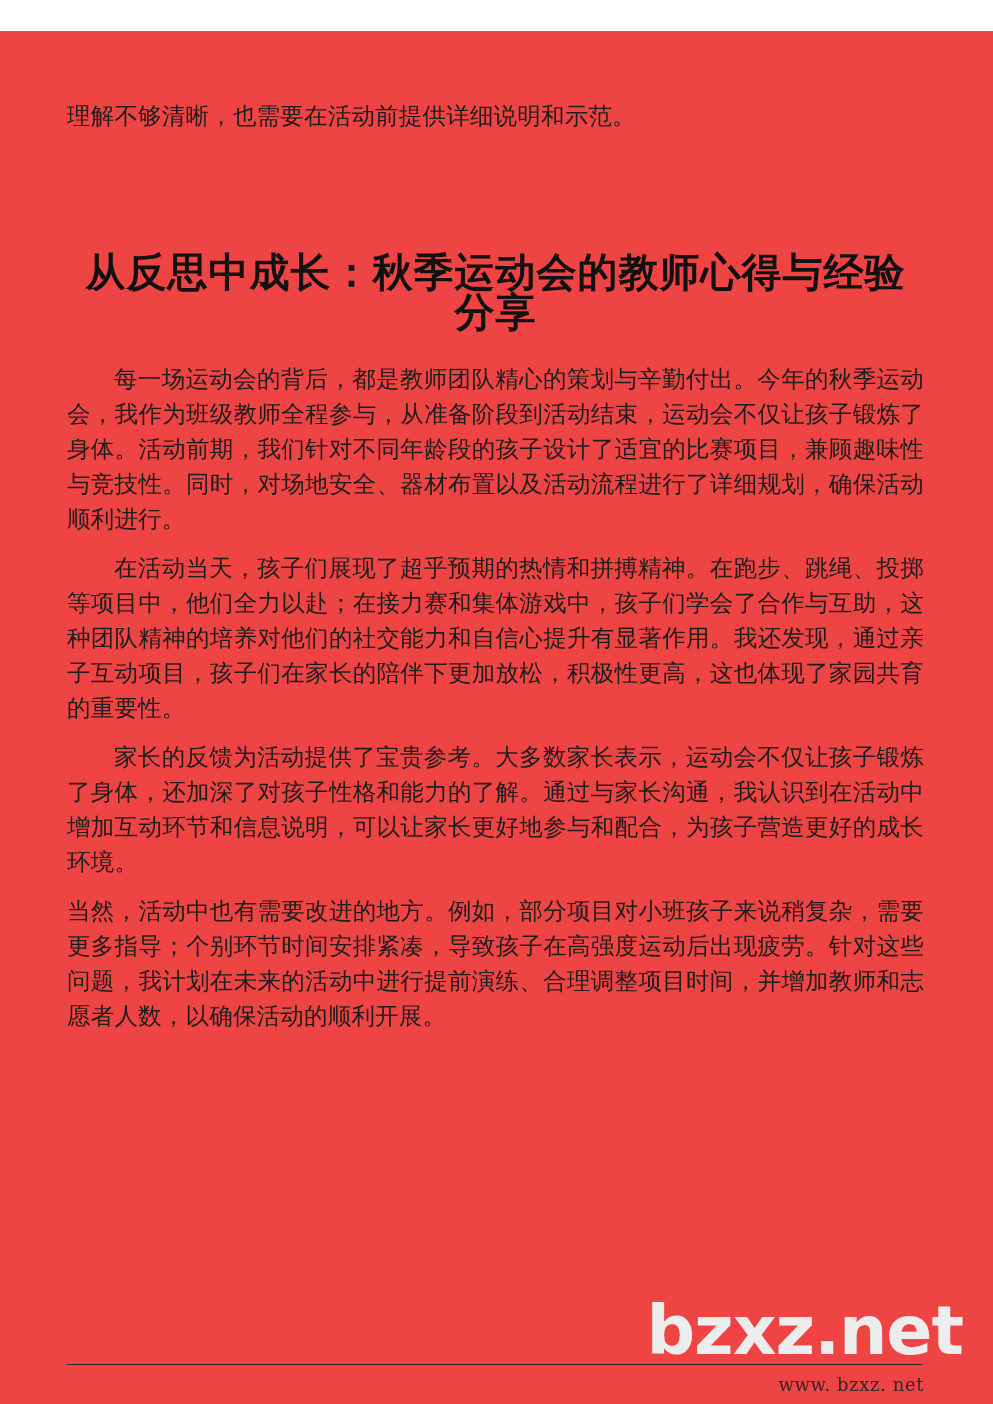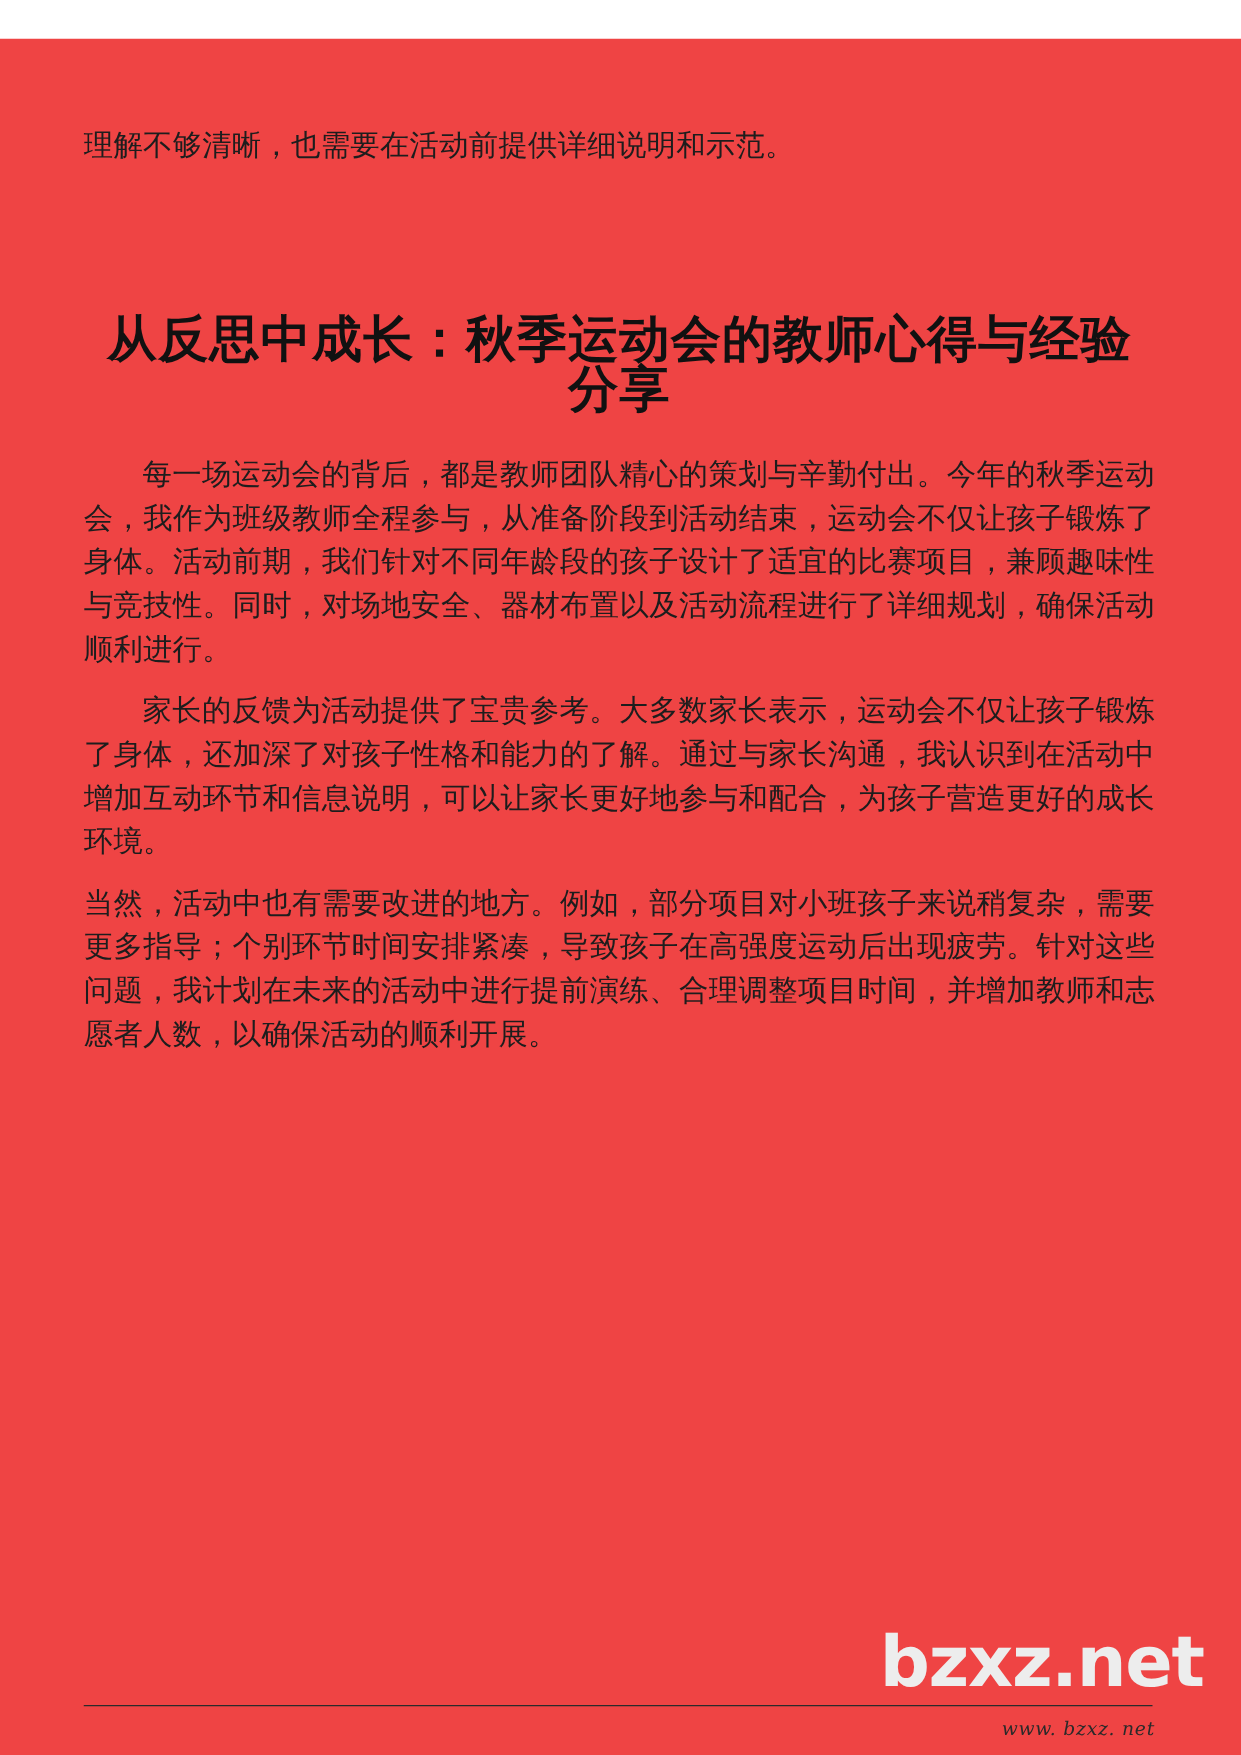--- a/index.html
+++ b/index.html
@@ -65,21 +65,21 @@
   }
 
   
   .watermark {
     position: absolute;
     left: 0;
     right: 30px;
     top: 1258px;
     text-align: right;
     font-family: "DejaVu Sans", "Liberation Sans", sans-serif;
-    font-size: 56px;
+    font-size: 68px;
     font-weight: bold;
     color: #ededed;
     letter-spacing: -1px;
     line-height: 84px;
     user-select: none;
     pointer-events: none;
     white-space: nowrap;
   }
 
   
@@ -89,22 +89,21 @@
     top: 1333px;
     width: 855px;
     height: 0;
     border-top: 1.6px solid #2b2b2b;
   }
   .footer-url {
     position: absolute;
     right: 69px;
     top: 1343px;
     font-family: "DejaVu Serif", "Liberation Serif", serif;
-    font-style: italic;
-    font-size: 15px;
+    font-size: 18px;
     letter-spacing: 0.6px;
     color: #2a2a2a;
     white-space: nowrap;
   }
 </style>
 </head>
 <body>
 
 <div class="page">
 
@@ -112,20 +111,21 @@
 
     <p class="para">理解不够清晰，也需要在活动前提供详细说明和示范。</p>
 
 
     <div class="section-break"></div>
 
     <h1 class="article-title">从反思中成长：秋季运动会的教师心得与经验分享</h1>
 
     <p class="para indent">每一场运动会的背后，都是教师团队精心的策划与辛勤付出。今年的秋季运动会，我作为班级教师全程参与，从准备阶段到活动结束，运动会不仅让孩子锻炼了身体。活动前期，我们针对不同年龄段的孩子设计了适宜的比赛项目，兼顾趣味性与竞技性。同时，对场地安全、器材布置以及活动流程进行了详细规划，确保活动顺利进行。</p>
 
+    <p class="para indent gap-top">在活动当天，孩子们展现了超乎预期的热情和拼搏精神。在跑步、跳绳、投掷等项目中，他们全力以赴；在接力赛和集体游戏中，孩子们学会了合作与互助，这种团队精神的培养对他们的社交能力和自信心提升有显著作用。我还发现，通过亲子互动项目，孩子们在家长的陪伴下更加放松，积极性更高，这也体现了家园共育的重要性。</p>
 
     <p class="para indent gap-top">家长的反馈为活动提供了宝贵参考。大多数家长表示，运动会不仅让孩子锻炼了身体，还加深了对孩子性格和能力的了解。通过与家长沟通，我认识到在活动中增加互动环节和信息说明，可以让家长更好地参与和配合，为孩子营造更好的成长环境。</p>
 
     <p class="para gap-top">当然，活动中也有需要改进的地方。例如，部分项目对小班孩子来说稍复杂，需要更多指导；个别环节时间安排紧凑，导致孩子在高强度运动后出现疲劳。针对这些问题，我计划在未来的活动中进行提前演练、合理调整项目时间，并增加教师和志愿者人数，以确保活动的顺利开展。</p>
 
 
   </div>
 
   <div class="watermark">bzxz.net</div>
 

